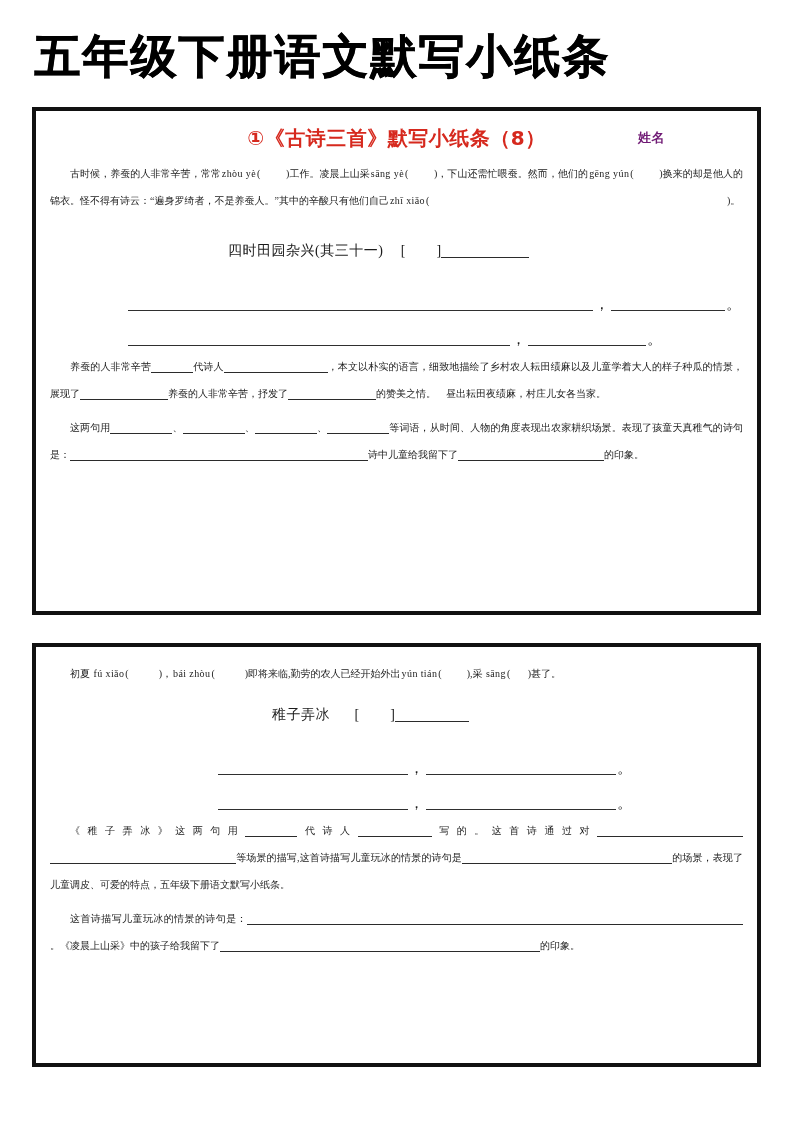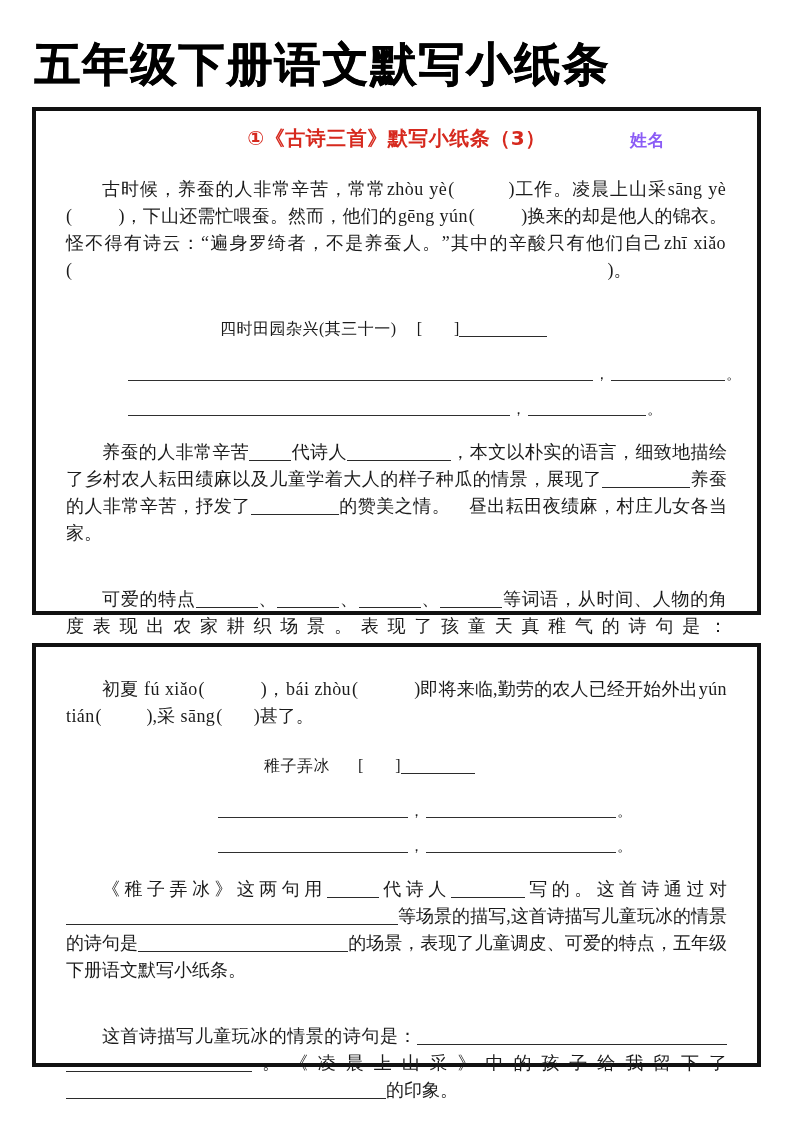--- a/index.html
+++ b/index.html
@@ -13,21 +13,21 @@
     font-family: "Liberation Serif", "DejaVu Serif", serif;
     color: #1b1b1b;
     position: relative;
     overflow: hidden;
   }
   .page {
     width: 645px;
     height: 1122px;
     position: relative;
     box-sizing: border-box;
-    padding: 12px;
+    padding: 4px;
   }
 
   
   .doc-title {
     margin: 0;
     padding: 26px 0 6px 0;
     text-align: center;
     font-family: "DejaVu Sans", "Liberation Sans", sans-serif;
     font-weight: 700;
     font-size: 46px;
@@ -67,33 +67,33 @@
     color: #d6291e;
     letter-spacing: 0.5px;
     display: inline-block;
   }
   .sheet-header .name-label {
     position: absolute;
     right: 78px;
     top: 8px;
     font-family: "DejaVu Sans", "Liberation Sans", sans-serif;
     font-weight: 700;
-    font-size: 17px;
-    color: #8b5cf6;
+    font-size: 13px;
+    color: #701a75;
     letter-spacing: 0.5px;
   }
   #sheet-2 .sheet-header .name-label { right: 62px; }
 
   
   .para {
-    font-size: 18px;
+    font-size: 10px;
     line-height: 27px;
     text-align: justify;
     text-justify: inter-ideograph;
-    margin: 16px;
+    margin: 0;
     color: #1b1b1b;
     word-break: break-all;
   }
   .para.indent { text-indent: 2em; }
   .block-gap { height: 12px; }
   .block-gap.sm { height: 7px; }
   .block-gap.xs { height: 3px; }
 
   .py {
     font-family: "Liberation Serif", "DejaVu Serif", serif;
@@ -118,23 +118,23 @@
   .bl.w8  { width: 88px; }
   .bl.w10 { width: 104px; }
   .bl.w12 { width: 122px; }
   .bl.w14 { width: 146px; }
   .bl.w18 { width: 186px; }
   .bl.w26 { width: 268px; }
   .bl.w30 { width: 310px; }
 
   
   .poem-title-row {
-    font-size: 16px;
+    font-size: 14px;
     line-height: 26px;
-    margin: 4px;
+    margin: 12px;
     white-space: nowrap;
   }
   .poem-title-row .pt-name { letter-spacing: 0.5px; }
   .poem-title-row .brackets {
     display: inline-block;
     padding: 0 2px;
     letter-spacing: 10px;
   }
 
   
@@ -167,21 +167,21 @@
 <body>
 
 <div class="page">
 
   <h1 class="doc-title">五年级下册语文默写小纸条</h1>
 
   <section class="sheet" id="sheet-1">
     <div class="sheet-inner">
 
       <div class="sheet-header">
-        <span class="title">①《古诗三首》默写小纸条（3）</span>
+        <span class="title">①《古诗三首》默写小纸条（8）</span>
         <span class="name-label">姓名</span>
       </div>
 
       <div class="block-gap xs"></div>
 
       <p class="para indent"><span>古时候，养蚕的人非常辛苦，常常</span><span class="py">zhòu yè</span>(<span class="paren-gap">&nbsp;&nbsp;&nbsp;&nbsp;&nbsp;&nbsp;&nbsp;&nbsp;&nbsp;&nbsp;</span>)<span>工作。凌晨上山采</span><span class="py">sāng yè</span>(<span class="paren-gap">&nbsp;&nbsp;&nbsp;&nbsp;&nbsp;&nbsp;&nbsp;&nbsp;&nbsp;&nbsp;</span>)<span>，下山还需忙喂蚕。然而，他们的</span><span class="py">gēng yún</span>(<span class="paren-gap">&nbsp;&nbsp;&nbsp;&nbsp;&nbsp;&nbsp;&nbsp;&nbsp;&nbsp;&nbsp;</span>)<span>换来的却是他人的锦衣。怪不得有诗云：“遍身罗绮者，不是养蚕人。”其中的辛酸只有他们自己</span><span class="py">zhī xiǎo</span>(<span class="paren-gap">&nbsp;&nbsp;&nbsp;&nbsp;&nbsp;&nbsp;&nbsp;&nbsp;&nbsp;&nbsp;&nbsp;&nbsp;&nbsp;&nbsp;&nbsp;&nbsp;&nbsp;&nbsp;&nbsp;&nbsp;&nbsp;&nbsp;&nbsp;&nbsp;&nbsp;&nbsp;&nbsp;&nbsp;&nbsp;&nbsp;&nbsp;&nbsp;&nbsp;&nbsp;&nbsp;&nbsp;&nbsp;&nbsp;&nbsp;&nbsp;&nbsp;&nbsp;&nbsp;&nbsp;&nbsp;&nbsp;&nbsp;&nbsp;&nbsp;&nbsp;&nbsp;&nbsp;&nbsp;&nbsp;&nbsp;&nbsp;&nbsp;&nbsp;&nbsp;&nbsp;&nbsp;&nbsp;&nbsp;&nbsp;&nbsp;&nbsp;&nbsp;&nbsp;&nbsp;&nbsp;&nbsp;&nbsp;&nbsp;&nbsp;&nbsp;&nbsp;&nbsp;&nbsp;&nbsp;&nbsp;&nbsp;&nbsp;&nbsp;&nbsp;&nbsp;&nbsp;&nbsp;&nbsp;&nbsp;&nbsp;&nbsp;&nbsp;&nbsp;&nbsp;&nbsp;&nbsp;&nbsp;&nbsp;&nbsp;&nbsp;&nbsp;&nbsp;&nbsp;&nbsp;&nbsp;&nbsp;&nbsp;&nbsp;&nbsp;&nbsp;&nbsp;&nbsp;&nbsp;&nbsp;&nbsp;&nbsp;&nbsp;&nbsp;&nbsp;</span>)<span>。</span></p>
 
       <div class="block-gap"></div>
 
       <p class="poem-title-row indent-170"><span class="pt-name">四时田园杂兴(其三十一)</span>&nbsp;&nbsp;&nbsp;&nbsp;&nbsp;<span>[</span><span class="brackets">&nbsp;&nbsp;</span><span>]</span><span class="bl w8"></span></p>
@@ -203,21 +203,21 @@
           <span class="punct">。</span>
         </div>
       </div>
 
       <div class="block-gap sm"></div>
 
       <p class="para indent"><span>养蚕的人非常辛苦</span><span class="bl w4"></span><span>代诗人</span><span class="bl w10"></span><span>，本文以朴实的语言，细致地描绘了乡村农人耘田绩麻以及儿童学着大人的样子种瓜的情景，展现了</span><span class="bl w8"></span><span>养蚕的人非常辛苦，抒发了</span><span class="bl w8"></span><span>的赞美之情。　昼出耘田夜绩麻，村庄儿女各当家。</span></p>
 
       <div class="block-gap sm"></div>
 
-      <p class="para indent"><span>可爱的特点</span><span class="bl w6"></span><span>、</span><span class="bl w6"></span><span>、</span><span class="bl w6"></span><span>、</span><span class="bl w6"></span><span>等词语，从时间、人物的角度表现出农家耕织场景。表现了孩童天真稚气的诗句是：</span><span class="bl w26"></span><span class="bl w3"></span><span>诗中儿童给我留下了</span><span class="bl w14"></span><span>的印象。</span></p>
+      <p class="para indent"><span>这两句用</span><span class="bl w6"></span><span>、</span><span class="bl w6"></span><span>、</span><span class="bl w6"></span><span>、</span><span class="bl w6"></span><span>等词语，从时间、人物的角度表现出农家耕织场景。表现了孩童天真稚气的诗句是：</span><span class="bl w26"></span><span class="bl w3"></span><span>诗中儿童给我留下了</span><span class="bl w14"></span><span>的印象。</span></p>
 
     </div>
   </section>
 
   <section class="sheet" id="sheet-2">
     <div class="sheet-inner">
 
 
       <div class="block-gap xs"></div>
 

